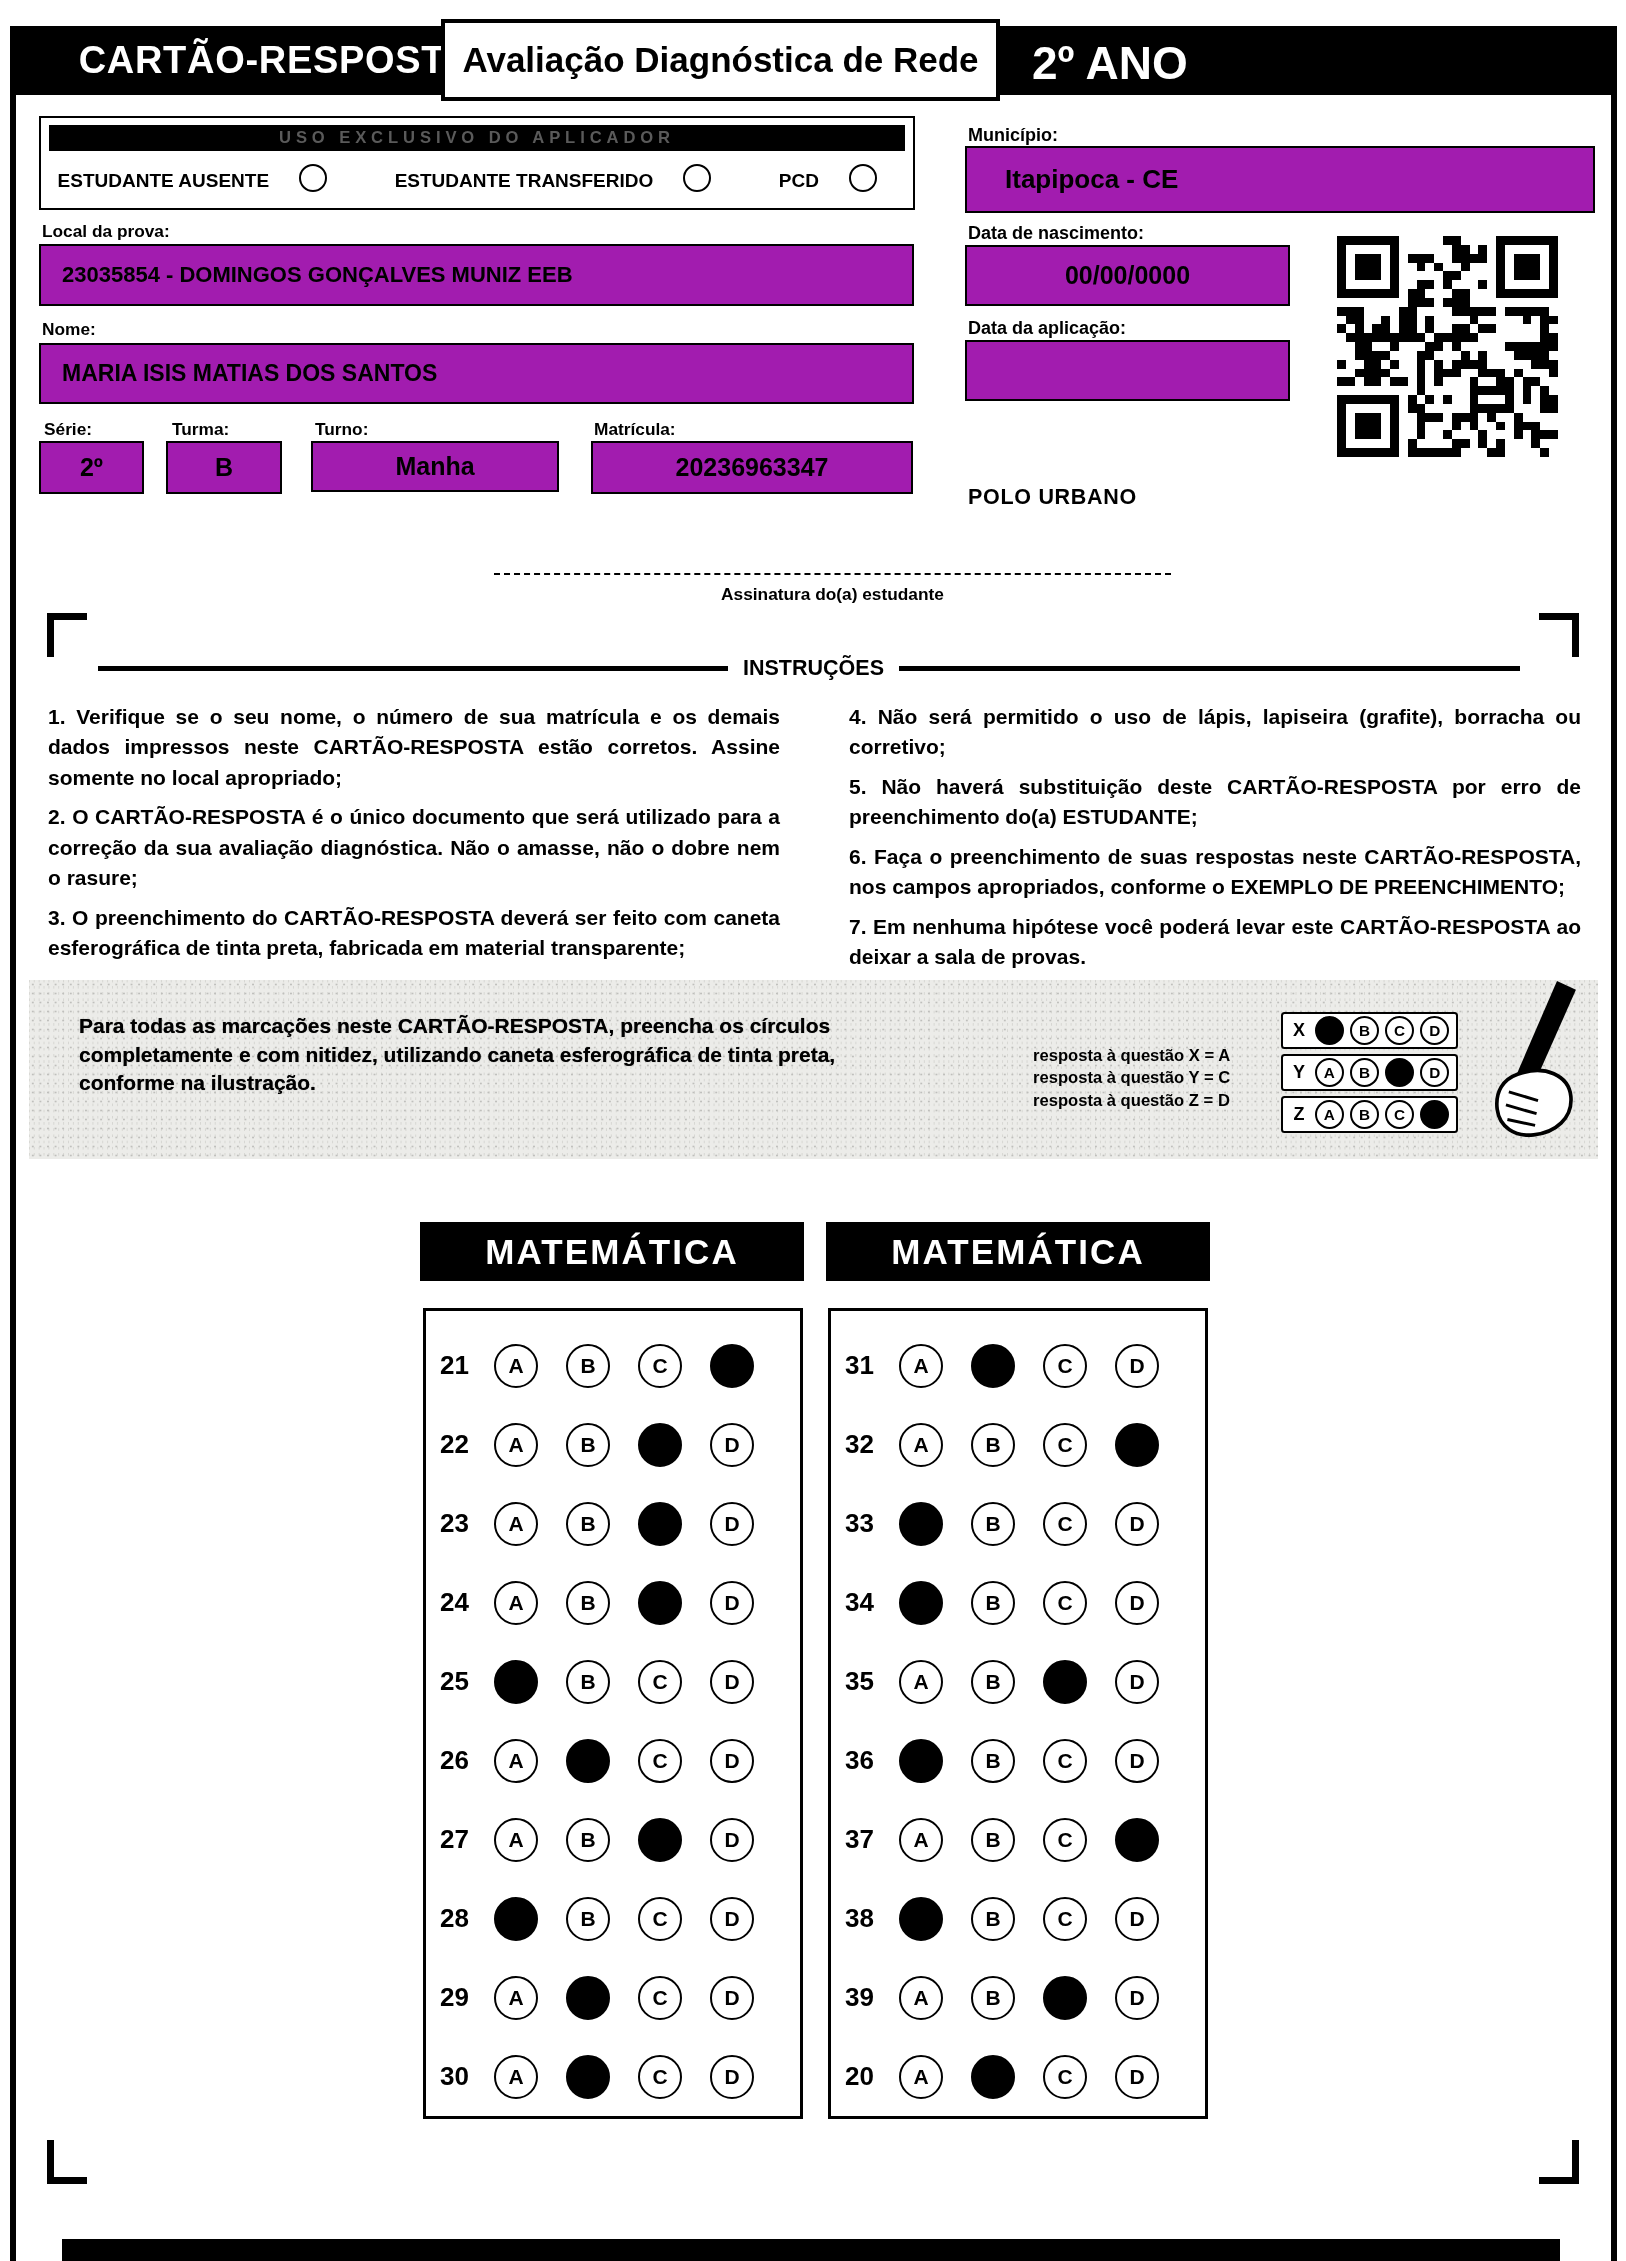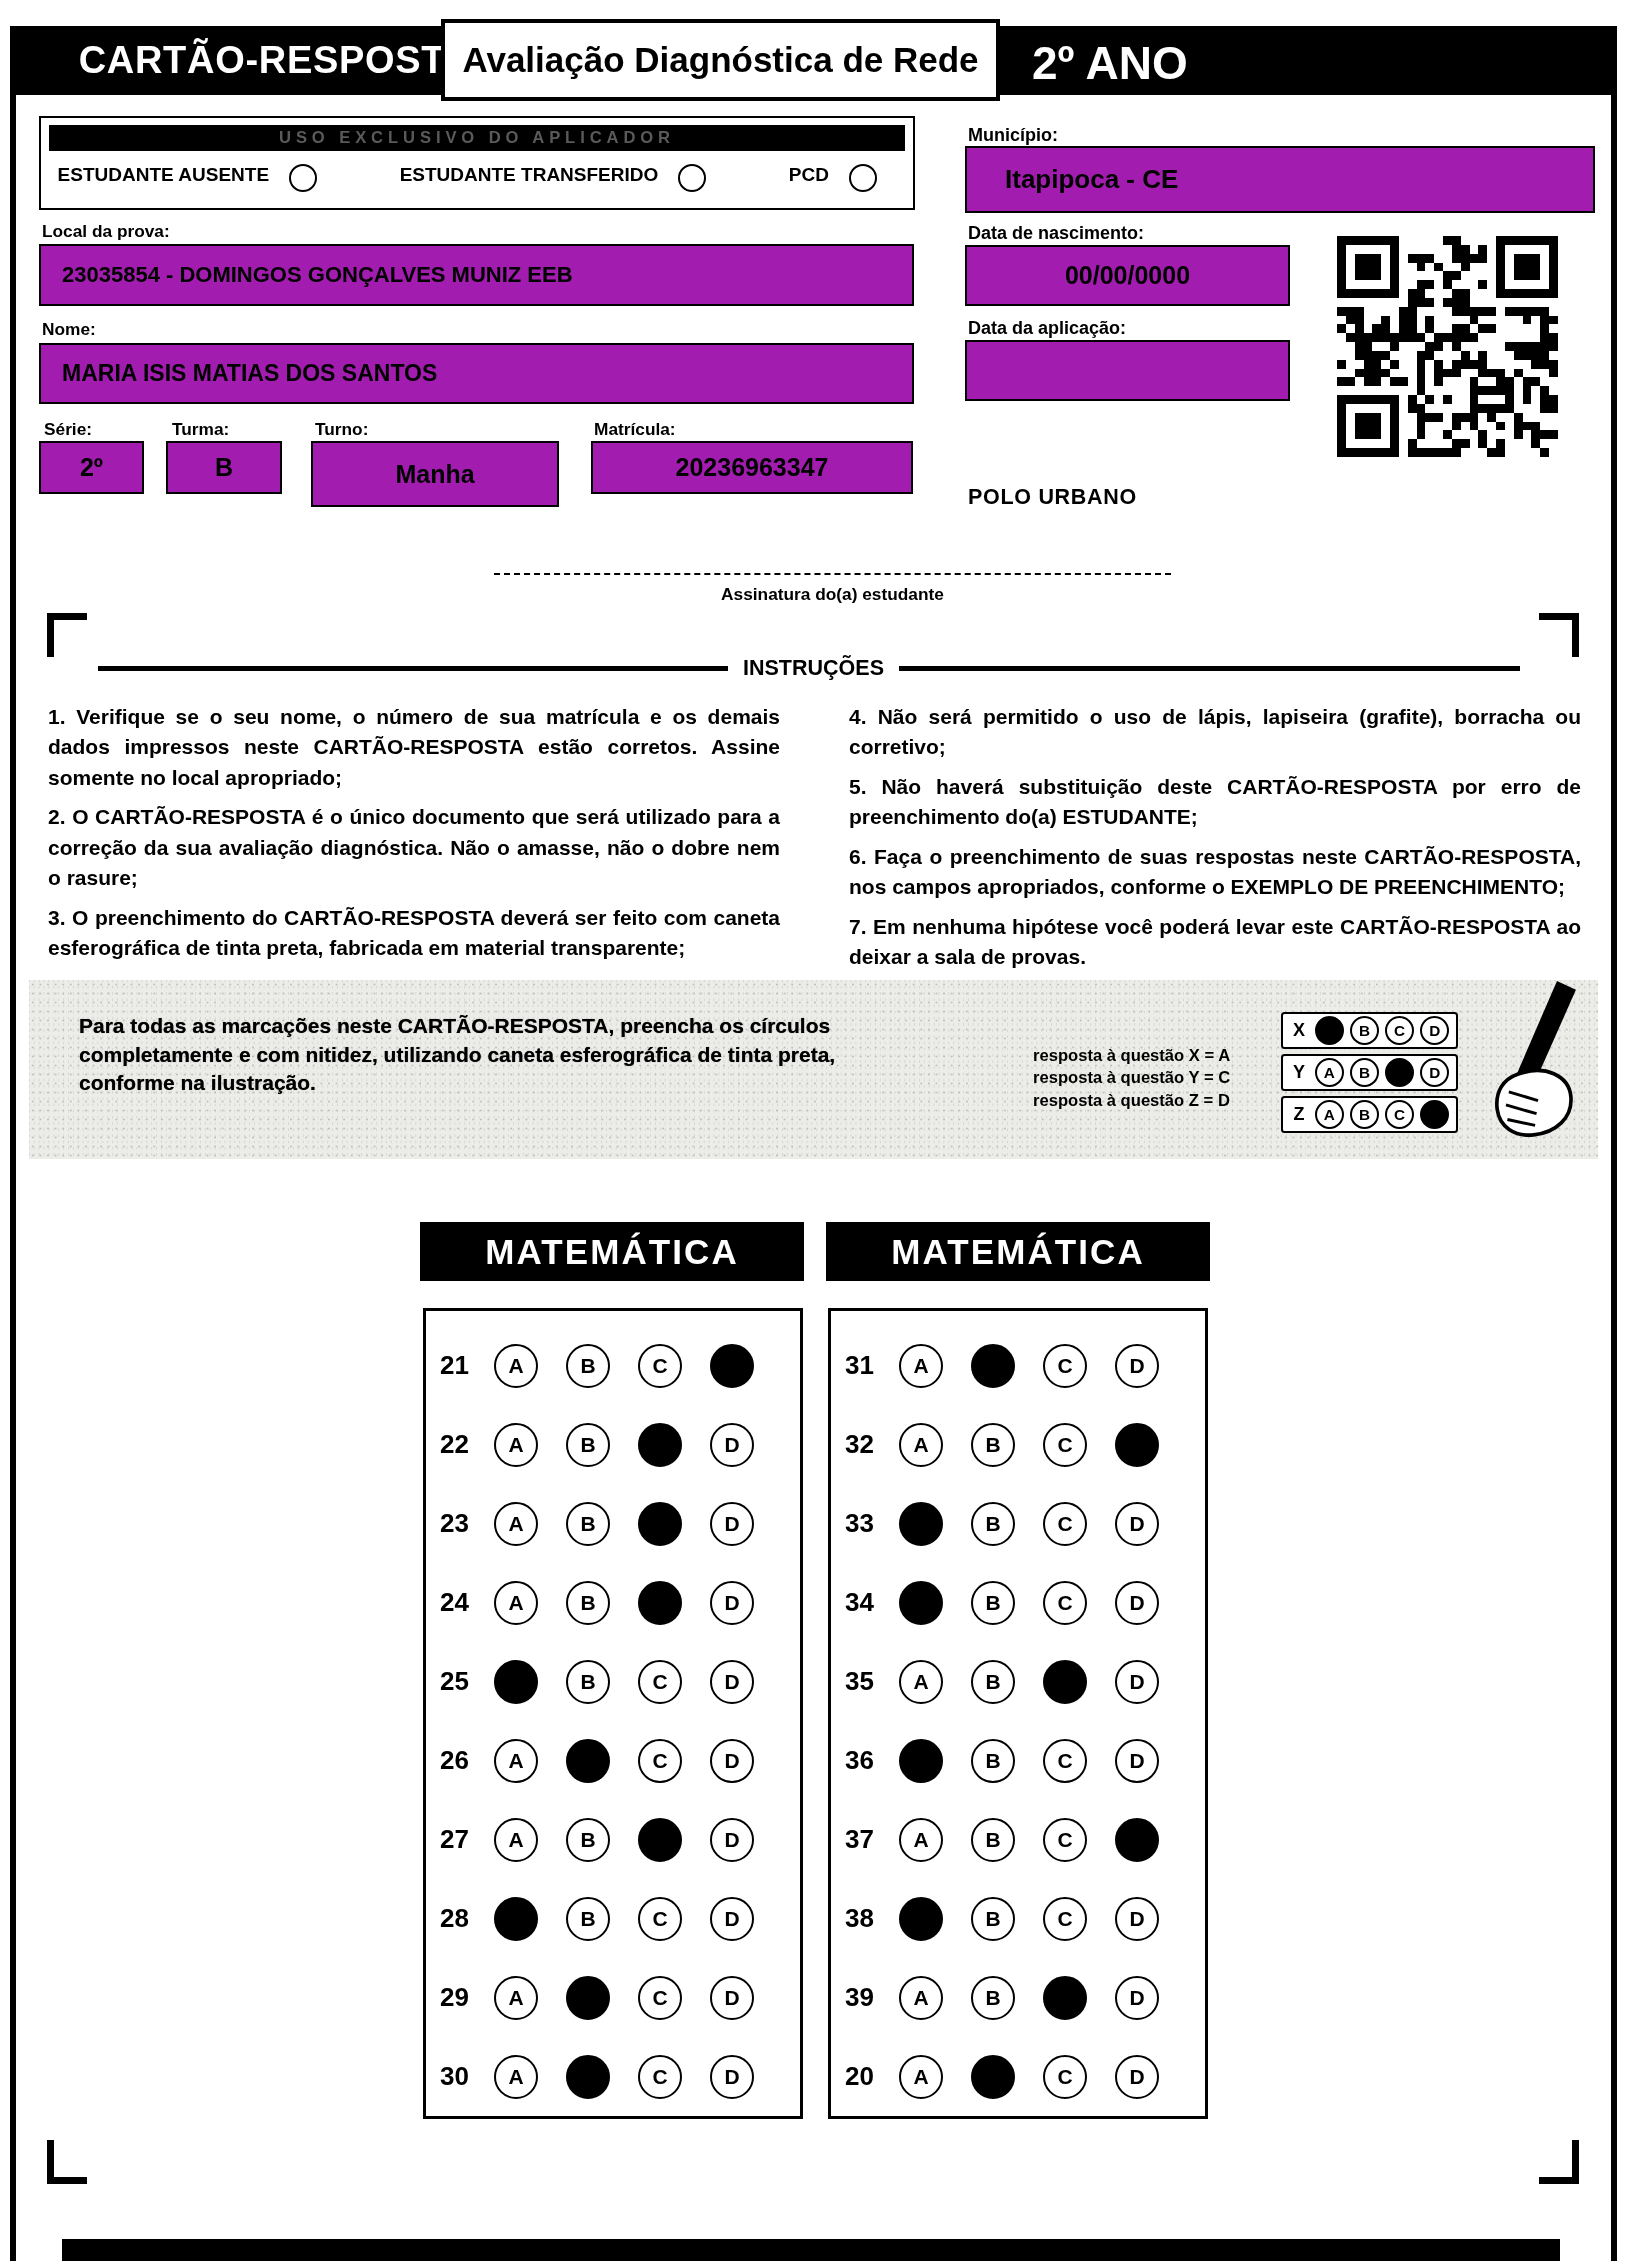--- a/index.html
+++ b/index.html
@@ -19,21 +19,21 @@
   .exam-title-box{position:absolute;left:441px;top:19.4px;width:559px;height:82px;background:#fff;border:4.2px solid #000;
                   display:flex;align-items:center;justify-content:center;z-index:2}
   .exam-title{font-size:35px;font-weight:bold;white-space:nowrap}
   .grade{position:absolute;left:1032px;top:36px;color:#fff;font-size:46px;font-weight:bold;z-index:2}
 
   
   .applicator-box{position:absolute;left:39px;top:116px;width:876px;height:94px;border:2.8px solid #000;background:#fff}
   .applicator-bar{margin:7px 8.3px 0;height:26px;background:#000;display:flex;align-items:center;justify-content:center}
   .applicator-bar-label{color:#5a5a5a;font-size:16.6px;font-weight:bold;letter-spacing:4.9px}
   .applicator-options{display:flex;align-items:center;justify-content:space-between;padding:12.5px 36px 0 16.6px}
-  .opt-group{display:flex;align-items:flex-start;gap:20px}
+  .opt-group{display:flex;align-items:flex-end;gap:30px}
   .opt-label{font-size:19px;font-weight:bold}
   .opt-circle{width:28px;height:28px;border:2.8px solid #000;border-radius:50%;background:#fff}
 
   
   .f-label{position:absolute;font-size:17.3px;font-weight:bold}
   .f-box{position:absolute;border:2.8px solid #000;background:#a21caf;display:flex;align-items:center}
   .f-box.centered{justify-content:center}
   .f-value{font-weight:bold}
   .polo{position:absolute;left:968px;top:485px;font-size:21.5px;font-weight:bold;letter-spacing:0.7px}
 
@@ -136,21 +136,21 @@
   <div class="f-label" style="left:172px;top:419px">Turma:</div>
   <div class="f-label" style="left:315px;top:419px">Turno:</div>
   <div class="f-label" style="left:594px;top:419px">Matrícula:</div>
 
   <div class="f-box centered" style="left:39px;top:441px;width:105px;height:53px">
     <span class="f-value" style="font-size:25px">2º</span>
   </div>
   <div class="f-box centered" style="left:166px;top:441px;width:116px;height:53px">
     <span class="f-value" style="font-size:25px">B</span>
   </div>
-  <div class="f-box centered" style="left:311px;top:441px;width:248px;height:66px">
+  <div class="f-box centered" style="left:311px;top:441px;width:248px;height:51px">
     <span class="f-value" style="font-size:25px">Manha</span>
   </div>
   <div class="f-box centered" style="left:591px;top:441px;width:322px;height:53px">
     <span class="f-value" style="font-size:25px">20236963347</span>
   </div>
 
   <div class="f-label" style="left:968px;top:125px;font-size:18px">Município:</div>
   <div class="f-box" style="left:965px;top:146px;width:630px;height:67px;padding-left:38px">
     <span class="f-value" style="font-size:26px">Itapipoca - CE</span>
   </div>

